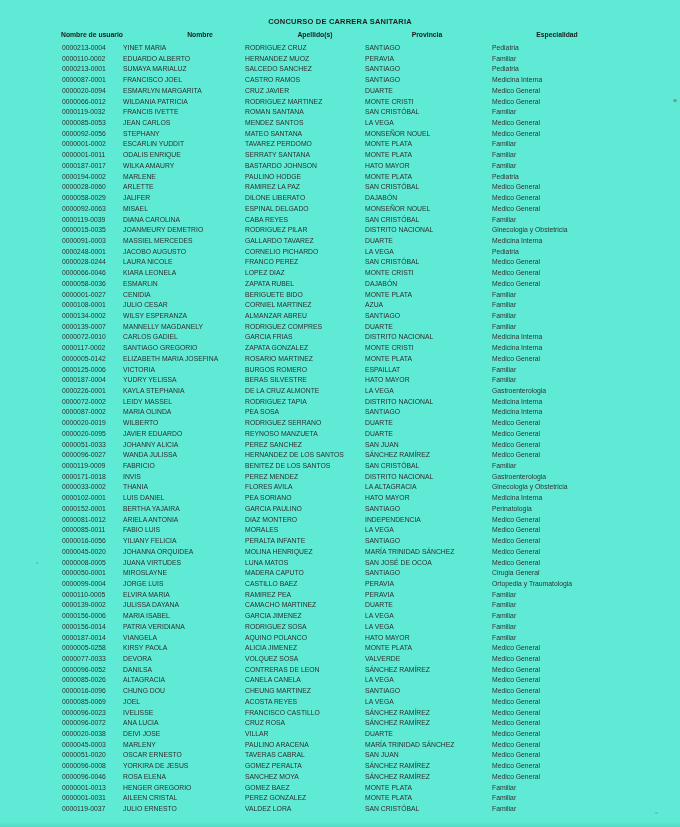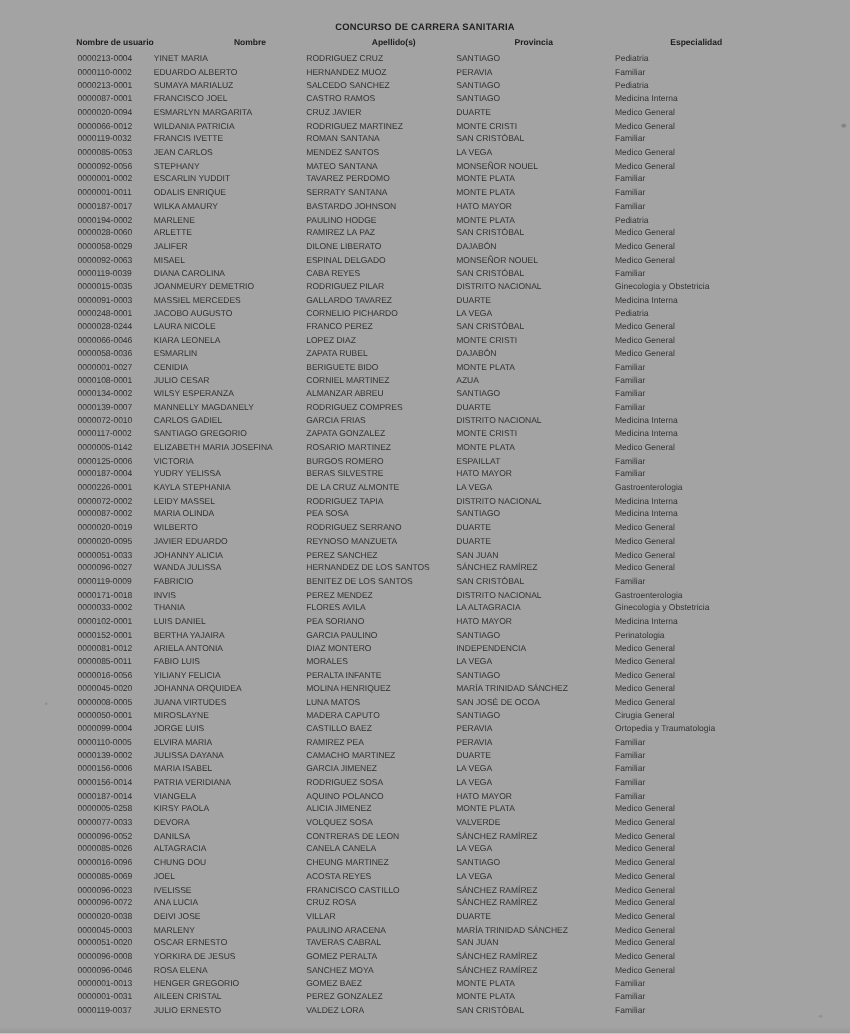--- a/index.html
+++ b/index.html
@@ -1,20 +1,20 @@
 <!DOCTYPE html>
 <html><head>
 <meta charset="utf-8">
 <style>
   html, body { margin:0; padding:0; background:#ffffff; }
   .page {
     position: relative;
     width: 680px;
     height: 827px;
-    background: #a3a3a3;
+    background: #5eead4;
     font-family: "Liberation Sans", sans-serif;
     color: #2b2b2b;
     overflow: hidden;
   }
   .doc-title {
     position: absolute;
     top: 17px; left: 0;
     width: 680px;
     text-align: center;
     font-size: 7.5px;

